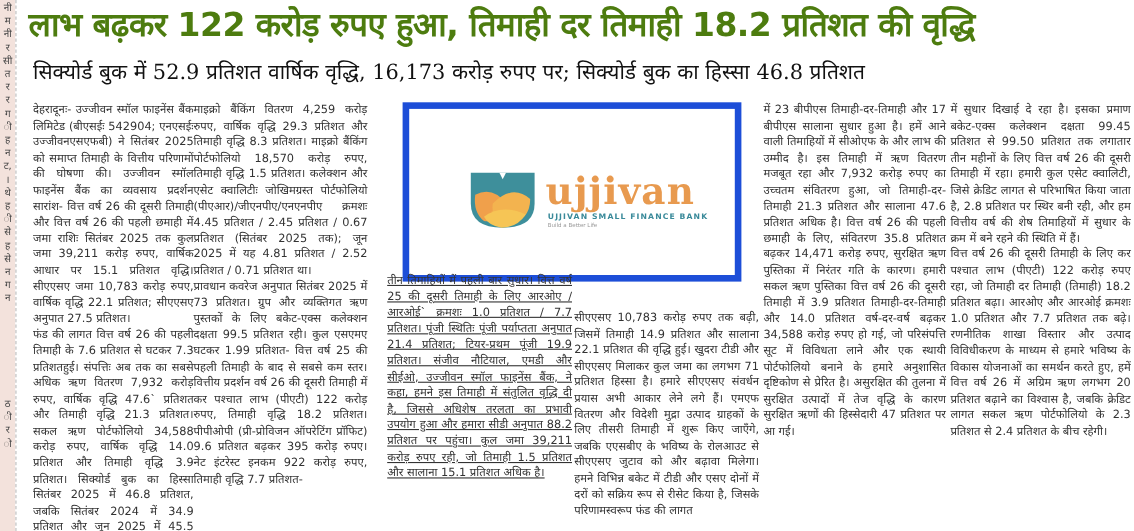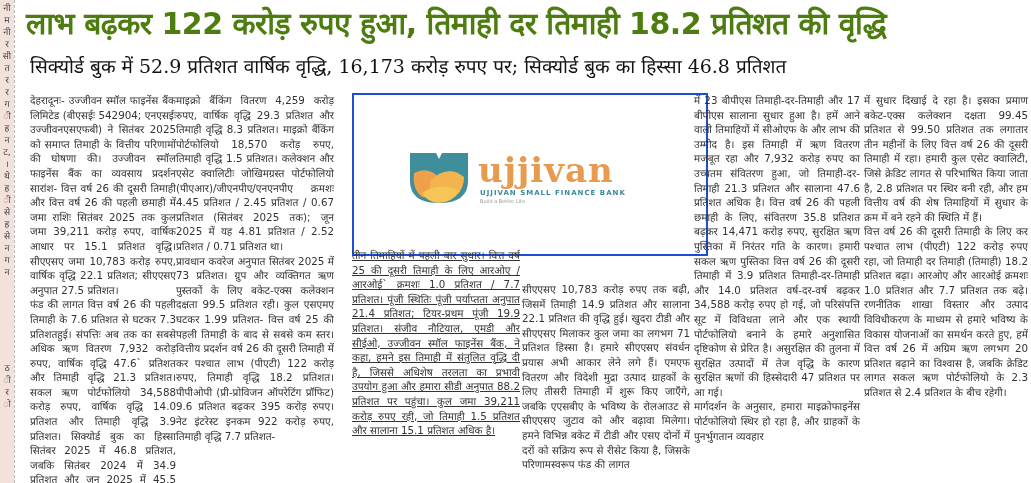--- a/index.html
+++ b/index.html
@@ -37,22 +37,22 @@
   }
   .col p { margin: 0; }
   .col1 { left: 30px;  top: 93px;  width: 146px; }
   .col2 { left: 176px; top: 93px;  width: 158px; }
   .col3 { left: 352px; top: 248px; width: 168px; text-decoration: underline; }
   .col4 { left: 522px; top: 260px; width: 168px; margin-top: 22px; }
   .col5 { left: 694px; top: 93px;  width: 166px; }
   .col6 { left: 864px; top: 93px;  width: 164px; }
 
   .logo-box {
-    position: absolute; left: 352px; top: 93px; width: 356px; height: 163px;
-    border: 2px solid #1d4ed8; background: #fff;
+    position: absolute; left: 366px; top: 93px; width: 308px; height: 163px;
+    border: 6px solid #1d4ed8; background: #fff;
   }
   .logo-mark { position: absolute; left: 54px; top: 56px; width: 62px; height: 54px; }
   .logo-word {
     position: absolute; left: 124px; top: 58px;
     font-family: "DejaVu Serif", serif; font-size: 34px; line-height: 34px;
     color: #e89a4f; letter-spacing: 1px; font-weight: bold;
   }
   .logo-sub {
     position: absolute; left: 126px; top: 94px;
     font-size: 7px; line-height: 8px; color: #3a8a9a; font-weight: bold; letter-spacing: 1px;
@@ -132,19 +132,18 @@
 <div class="col col3">
   <p>तीन तिमाहियों में पहली बार सुधार। वित्त वर्ष 25 की दूसरी तिमाही के लिए आरओए / आरओई` क्रमशः 1.0 प्रतिशत / 7.7 प्रतिशत। पूंजी स्थितिः पूंजी पर्याप्तता अनुपात 21.4 प्रतिशत; टियर-प्रथम पूंजी 19.9 प्रतिशत। संजीव नौटियाल, एमडी और सीईओ, उज्जीवन स्मॉल फाइनेंस बैंक, ने कहा, हमने इस तिमाही में संतुलित वृद्धि दी है, जिससे अधिशेष तरलता का प्रभावी उपयोग हुआ और हमारा सीडी अनुपात 88.2 प्रतिशत पर पहुंचा। कुल जमा 39,211 करोड़ रुपए रही, जो तिमाही 1.5 प्रतिशत और सालाना 15.1 प्रतिशत अधिक है।</p>
 </div>
 
 <div class="col col4">
   <p>सीएएसए 10,783 करोड़ रुपए तक बढ़ी, जिसमें तिमाही 14.9 प्रतिशत और सालाना 22.1 प्रतिशत की वृद्धि हुई। खुदरा टीडी और सीएएसए मिलाकर कुल जमा का लगभग 71 प्रतिशत हिस्सा है। हमारे सीएएसए संवर्धन प्रयास अभी आकार लेने लगे हैं। एमएफ वितरण और विदेशी मुद्रा उत्पाद ग्राहकों के लिए तीसरी तिमाही में शुरू किए जाएँगे, जबकि एएसबीए के भविष्य के रोलआउट से सीएएसए जुटाव को और बढ़ावा मिलेगा। हमने विभिन्न बकेट में टीडी और एसए दोनों में दरों को सक्रिय रूप से रीसेट किया है, जिसके परिणामस्वरूप फंड की लागत</p>
 </div>
 
 <div class="col col5">
   <p>में 23 बीपीएस तिमाही-दर-तिमाही और 17 बीपीएस सालाना सुधार हुआ है। हमें आने वाली तिमाहियों में सीओएफ के और लाभ की उम्मीद है। इस तिमाही में ऋण वितरण मजबूत रहा और 7,932 करोड़ रुपए का उच्चतम संवितरण हुआ, जो तिमाही-दर-तिमाही 21.3 प्रतिशत और सालाना 47.6 प्रतिशत अधिक है। वित्त वर्ष 26 की पहली छमाही के लिए, संवितरण 35.8 प्रतिशत बढ़कर 14,471 करोड़ रुपए, सुरक्षित ऋण पुस्तिका में निरंतर गति के कारण। हमारी सकल ऋण पुस्तिका वित्त वर्ष 26 की दूसरी तिमाही में 3.9 प्रतिशत तिमाही-दर-तिमाही और 14.0 प्रतिशत वर्ष-दर-वर्ष बढ़कर 34,588 करोड़ रुपए हो गई, जो परिसंपत्ति सूट में विविधता लाने और एक स्थायी पोर्टफोलियो बनाने के हमारे अनुशासित दृष्टिकोण से प्रेरित है। असुरक्षित की तुलना में सुरक्षित उत्पादों में तेज वृद्धि के कारण सुरक्षित ऋणों की हिस्सेदारी 47 प्रतिशत पर आ गई।</p>
-  <p>मार्गदर्शन के अनुसार, हमारा माइक्रोफाइनेंस पोर्टफोलियो स्थिर हो रहा है, और ग्राहकों के पुनर्भुगतान व्यवहार</p>
 </div>
 
 <div class="col col6">
   <p>में सुधार दिखाई दे रहा है। इसका प्रमाण बकेट-एक्स कलेक्शन दक्षता 99.45 प्रतिशत से 99.50 प्रतिशत तक लगातार तीन महीनों के लिए वित्त वर्ष 26 की दूसरी तिमाही में रहा। हमारी कुल एसेट क्वालिटी, जिसे क्रेडिट लागत से परिभाषित किया जाता है, 2.8 प्रतिशत पर स्थिर बनी रही, और हम वित्तीय वर्ष की शेष तिमाहियों में सुधार के क्रम में बने रहने की स्थिति में हैं।</p>
   <p>वित्त वर्ष 26 की दूसरी तिमाही के लिए कर पश्चात लाभ (पीएटी) 122 करोड़ रुपए रहा, जो तिमाही दर तिमाही (तिमाही) 18.2 प्रतिशत बढ़ा। आरओए और आरओई क्रमशः 1.0 प्रतिशत और 7.7 प्रतिशत तक बढ़े। रणनीतिक शाखा विस्तार और उत्पाद विविधीकरण के माध्यम से हमारे भविष्य के विकास योजनाओं का समर्थन करते हुए, हमें वित्त वर्ष 26 में अग्रिम ऋण लगभग 20 प्रतिशत बढ़ाने का विश्वास है, जबकि क्रेडिट लागत सकल ऋण पोर्टफोलियो के 2.3 प्रतिशत से 2.4 प्रतिशत के बीच रहेगी।</p>
 </div>
 
 </body></html>

